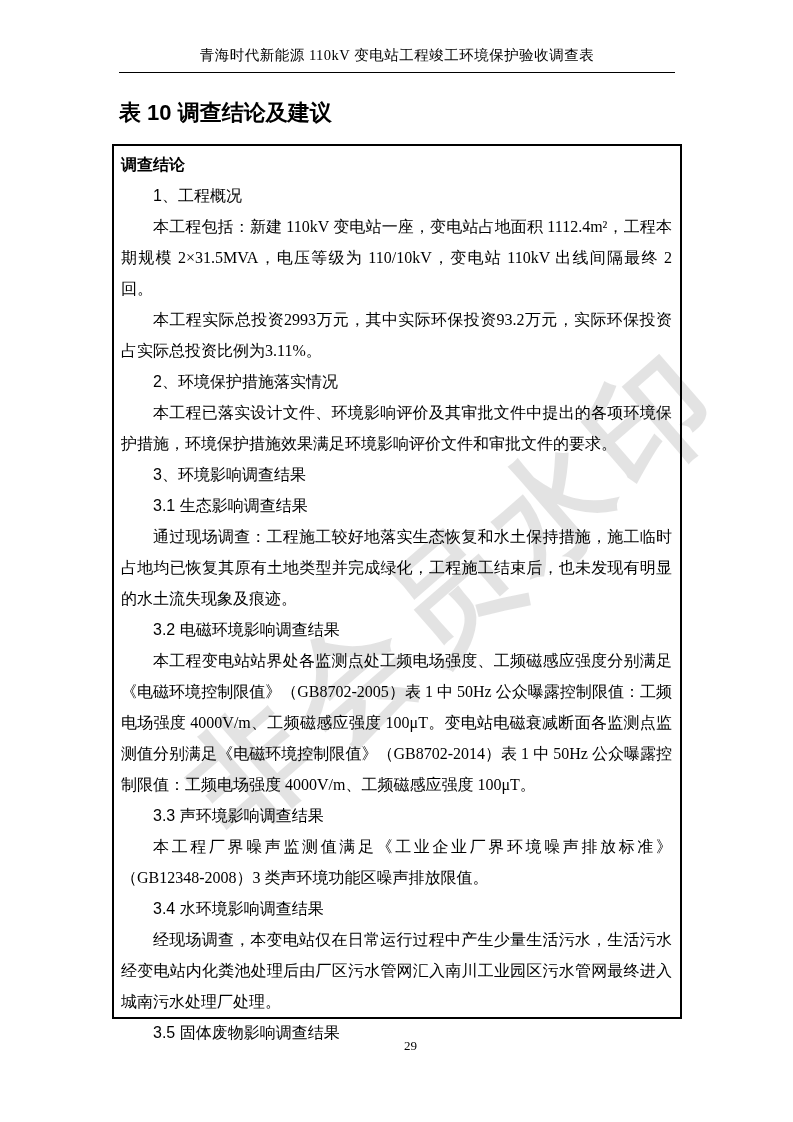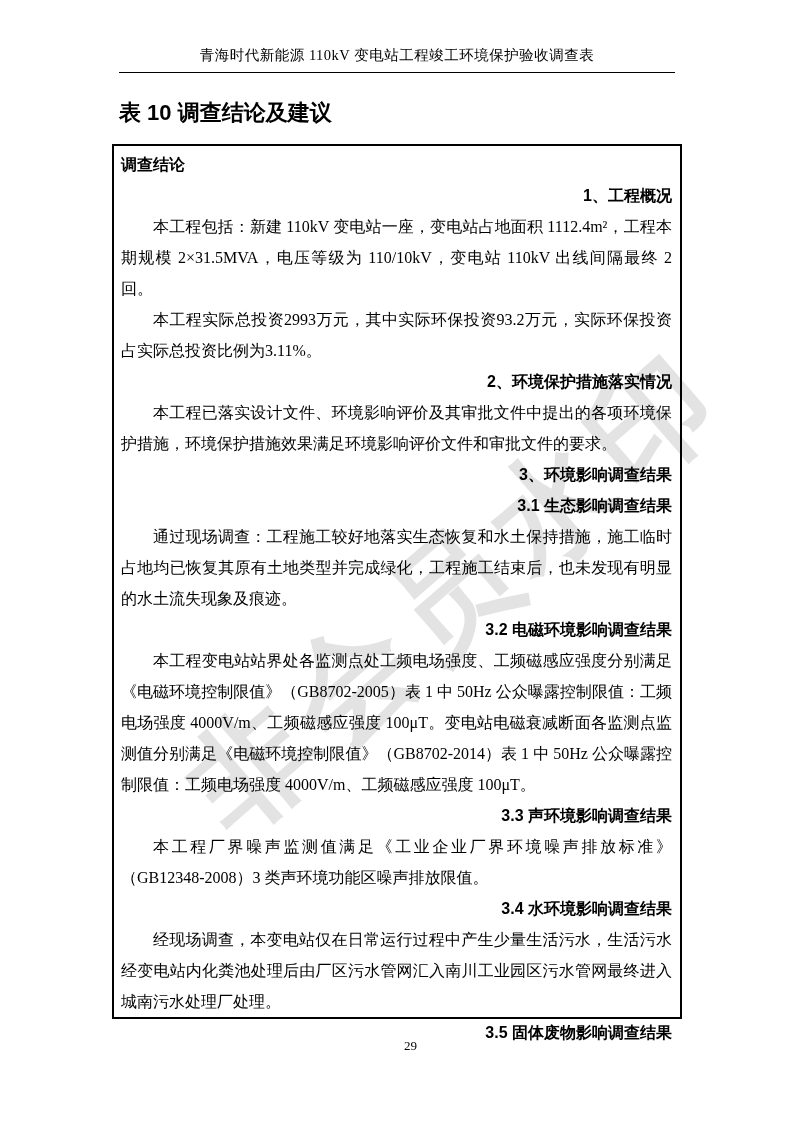--- a/index.html
+++ b/index.html
@@ -65,24 +65,23 @@
     line-height: 31px;
     margin-top: 16px;
   }
   .section-title {
     font-weight: 700;
     font-size: 16px;
     font-family: "Liberation Sans", "DejaVu Sans", sans-serif;
   }
   .blk { margin: 0; }
   .blk.h {
-    font-weight: 700;
+    font-weight: 400;
     text-indent: 32px;
     font-family: "Liberation Sans", "DejaVu Sans", sans-serif;
-    text-align: right;
   }
   .blk.p {
     text-indent: 32px;
     text-align: justify;
     font-family: "Liberation Serif", "DejaVu Serif", serif;
   }
   .page-number {
     position: absolute;
     top: 1038px;
     left: 14px;

